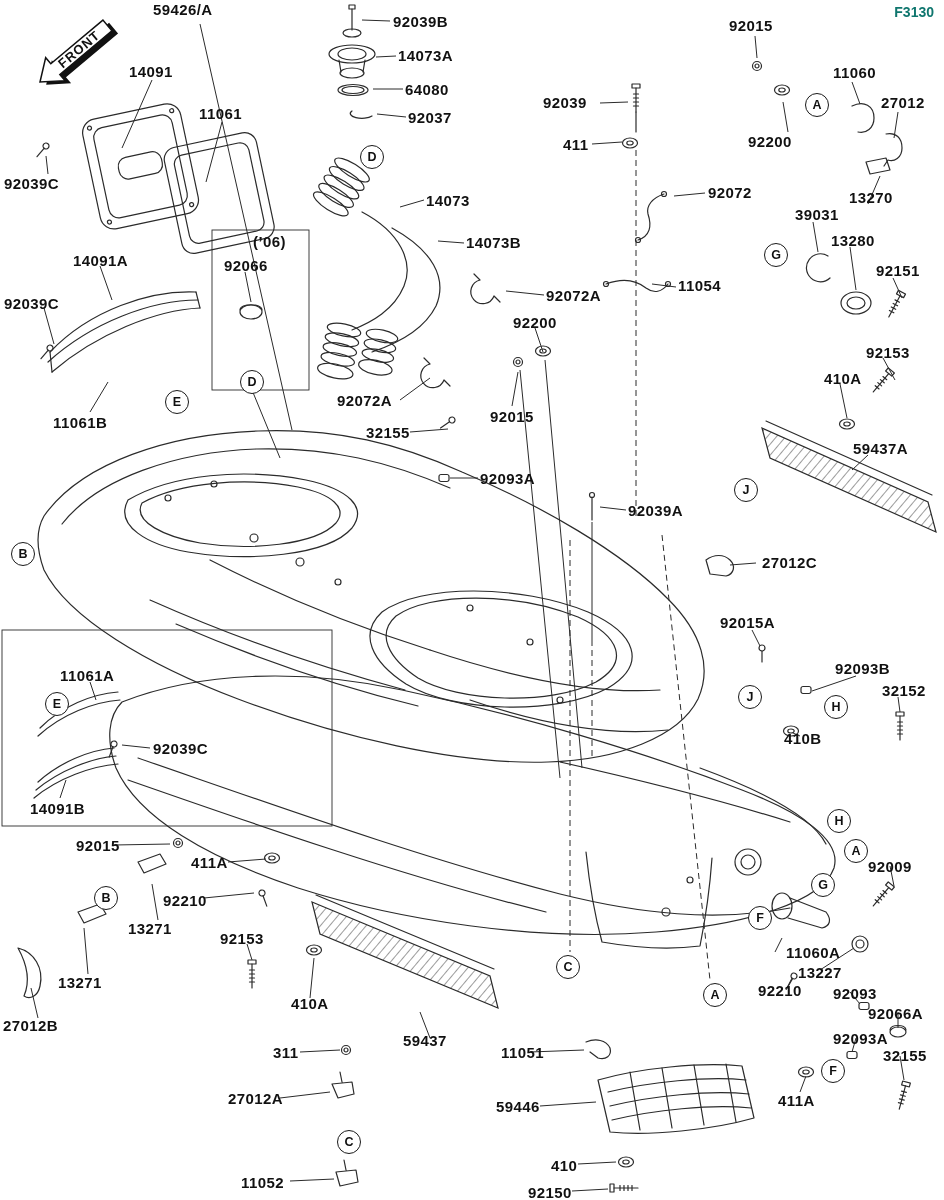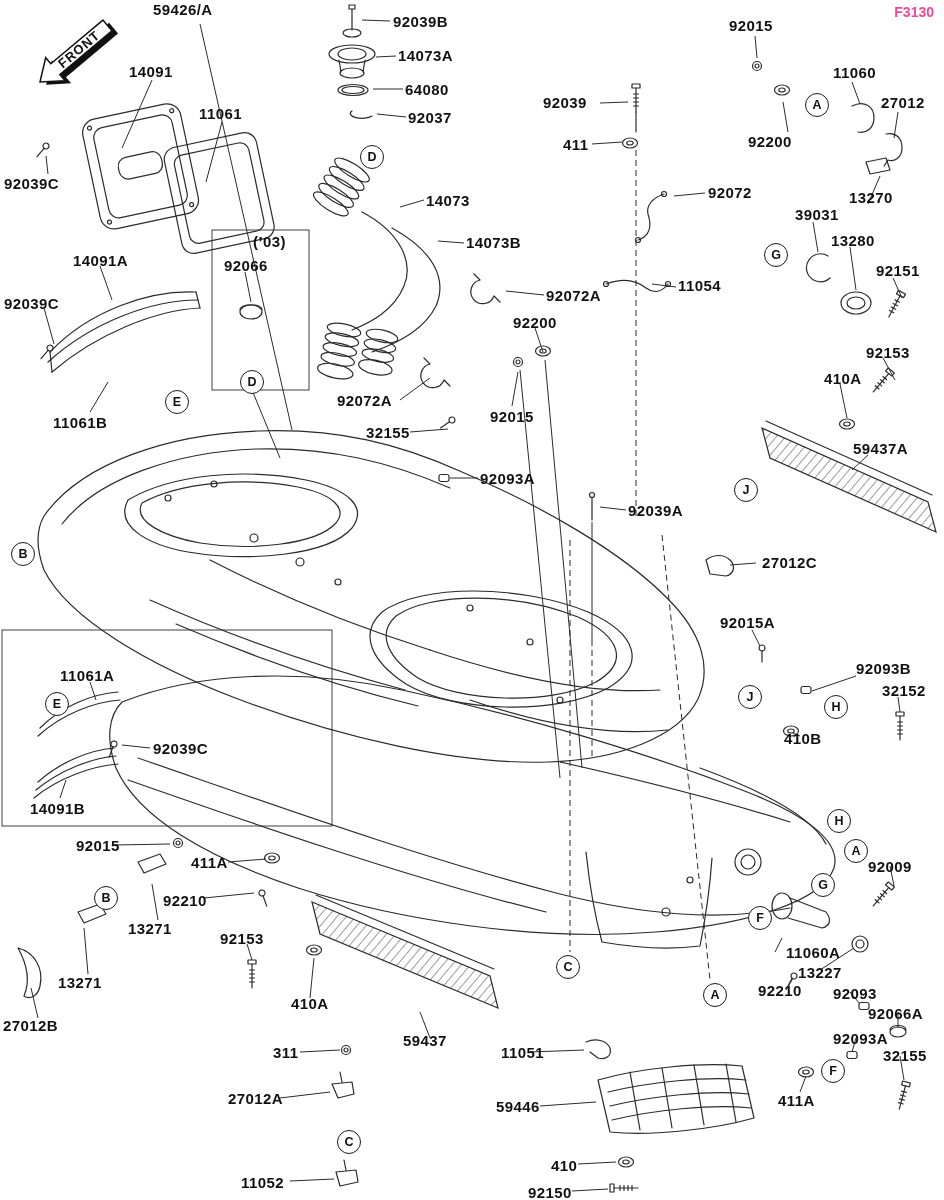--- a/index.html
+++ b/index.html
@@ -9,21 +9,21 @@
   .ln{stroke:#2b2b2b;fill:none;stroke-width:1.2;stroke-linecap:round;stroke-linejoin:round;}
   .thin{stroke:#2b2b2b;fill:none;stroke-width:.9;}
   .hatched{fill:url(#hatch);stroke:#2b2b2b;stroke-width:1.2;}
   .leader{stroke:#2b2b2b;stroke-width:1;}
   .dashed{stroke:#2b2b2b;stroke-width:1;stroke-dasharray:6 4;}
   #label-layer{position:absolute;left:0;top:0;width:100%;height:100%;}
   .part-label{position:absolute;font-size:15px;font-weight:600;letter-spacing:.4px;
               color:#111;white-space:nowrap;line-height:1;}
   .callout{position:absolute;width:22px;height:22px;border:1.7px solid #1a1a1a;border-radius:50%;
            background:#fff;font-size:12.5px;line-height:22px;font-weight:bold;text-align:center;color:#111;}
-  .drawing-code{position:absolute;top:4px;right:10px;font-size:14px;font-weight:600;color:#ec4899;}
+  .drawing-code{position:absolute;top:4px;right:10px;font-size:14px;font-weight:600;color:#0f766e;}
   .front-text{font-size:13px;font-weight:bold;fill:#111;letter-spacing:1px;}
 </style>
 </head>
 <body>
 
 <div class="stage">
 
   <svg width="944" height="1200" viewBox="0 0 944 1200">
     <defs>
       <pattern id="hatch" patternUnits="userSpaceOnUse" width="7" height="7" patternTransform="rotate(40)">
@@ -380,41 +380,41 @@
       <div class="part-label" style="left: 563px; top: 137px;">411</div>
       <div class="part-label" style="left: 129px; top: 64px;">14091</div>
       <div class="part-label" style="left: 199px; top: 106px;">11061</div>
       <div class="part-label" style="left: 4px; top: 176px;">92039C</div>
       <div class="part-label" style="left: 849px; top: 190px;">13270</div>
       <div class="part-label" style="left: 708px; top: 185px;">92072</div>
       <div class="part-label" style="left: 426px; top: 193px;">14073</div>
       <div class="part-label" style="left: 795px; top: 207px;">39031</div>
       <div class="part-label" style="left: 831px; top: 233px;">13280</div>
       <div class="part-label" style="left: 466px; top: 235px;">14073B</div>
-      <div class="part-label" style="left: 253px; top: 234px;">(’03)</div>
+      <div class="part-label" style="left: 253px; top: 234px;">(’06)</div>
       <div class="part-label" style="left: 224px; top: 258px;">92066</div>
       <div class="part-label" style="left: 73px; top: 253px;">14091A</div>
       <div class="part-label" style="left: 876px; top: 263px;">92151</div>
       <div class="part-label" style="left: 4px; top: 296px;">92039C</div>
       <div class="part-label" style="left: 546px; top: 288px;">92072A</div>
       <div class="part-label" style="left: 678px; top: 278px;">11054</div>
       <div class="part-label" style="left: 513px; top: 315px;">92200</div>
       <div class="part-label" style="left: 866px; top: 345px;">92153</div>
       <div class="part-label" style="left: 824px; top: 371px;">410A</div>
       <div class="part-label" style="left: 53px; top: 415px;">11061B</div>
       <div class="part-label" style="left: 337px; top: 393px;">92072A</div>
       <div class="part-label" style="left: 490px; top: 409px;">92015</div>
       <div class="part-label" style="left: 366px; top: 425px;">32155</div>
       <div class="part-label" style="left: 853px; top: 441px;">59437A</div>
       <div class="part-label" style="left: 480px; top: 471px;">92093A</div>
       <div class="part-label" style="left: 628px; top: 503px;">92039A</div>
       <div class="part-label" style="left: 762px; top: 555px;">27012C</div>
       <div class="part-label" style="left: 720px; top: 615px;">92015A</div>
       <div class="part-label" style="left: 60px; top: 668px;">11061A</div>
-      <div class="part-label" style="left: 856px; top: 661px;">92093B</div>
+      <div class="part-label" style="left: 835px; top: 661px;">92093B</div>
       <div class="part-label" style="left: 882px; top: 683px;">32152</div>
       <div class="part-label" style="left: 784px; top: 731px;">410B</div>
       <div class="part-label" style="left: 153px; top: 741px;">92039C</div>
       <div class="part-label" style="left: 30px; top: 801px;">14091B</div>
       <div class="part-label" style="left: 76px; top: 838px;">92015</div>
       <div class="part-label" style="left: 191px; top: 855px;">411A</div>
       <div class="part-label" style="left: 868px; top: 859px;">92009</div>
       <div class="part-label" style="left: 163px; top: 893px;">92210</div>
       <div class="part-label" style="left: 128px; top: 921px;">13271</div>
       <div class="part-label" style="left: 220px; top: 931px;">92153</div>

